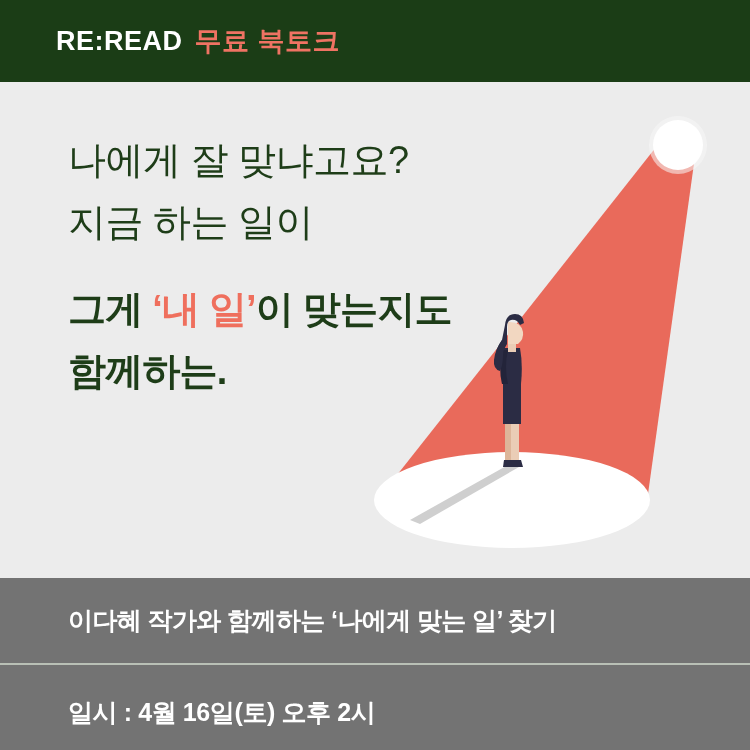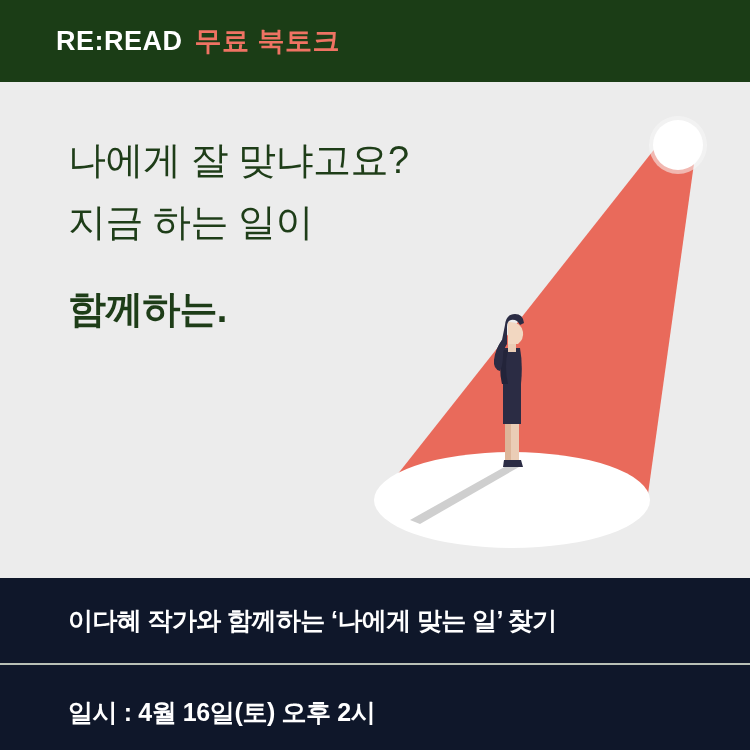--- a/index.html
+++ b/index.html
@@ -101,21 +101,21 @@
     color: #ef6f5d;
   }
 
   
   .footer {
     position: absolute;
     left: 0;
     top: 578px;
     width: 750px;
     height: 172px;
-    background: #0f172a;
+    background: #737373;
   }
   .footer-row {
     position: absolute;
     left: 68px;
     white-space: nowrap;
     color: #ffffff;
   }
   .footer-row-1 {
     top: 0;
     height: 85px;
@@ -190,20 +190,21 @@
         <path d="M505 243 Q506 232 515 232 Q523 232 524 241 L520 243 Q517 237 511 238 Q507 239 507 245
                  L507 262 Q503 268 501 275 Q498 281 500 286 Q494 284 495 276 Q496 266 502 258 Z" fill="#2b2c44"></path>
         <path d="M502 258 Q495 268 494 278 Q493 287 500 289 Q503 283 503 274 Q503 266 507 260 Z" fill="#2b2c44"></path>
       </g>
     </svg>
 
     <div class="headline">
       <div class="line light">나에게 잘 맞냐고요?</div>
       <div class="line light">지금 하는 일이</div>
       <div class="gap"></div>
+      <div class="line heavy"><span>그게 </span><span class="accent">‘내 일’</span><span>이 맞는지도</span></div>
       <div class="line heavy">함께하는.</div>
     </div>
 
   </div>
 
   <div class="footer">
     <div class="footer-row footer-row-1">이다혜 작가와 함께하는 ‘나에게 맞는 일’ 찾기</div>
     <div class="footer-divider"></div>
     <div class="footer-row footer-row-2">일시 : 4월 16일(토) 오후 2시</div>
   </div>

